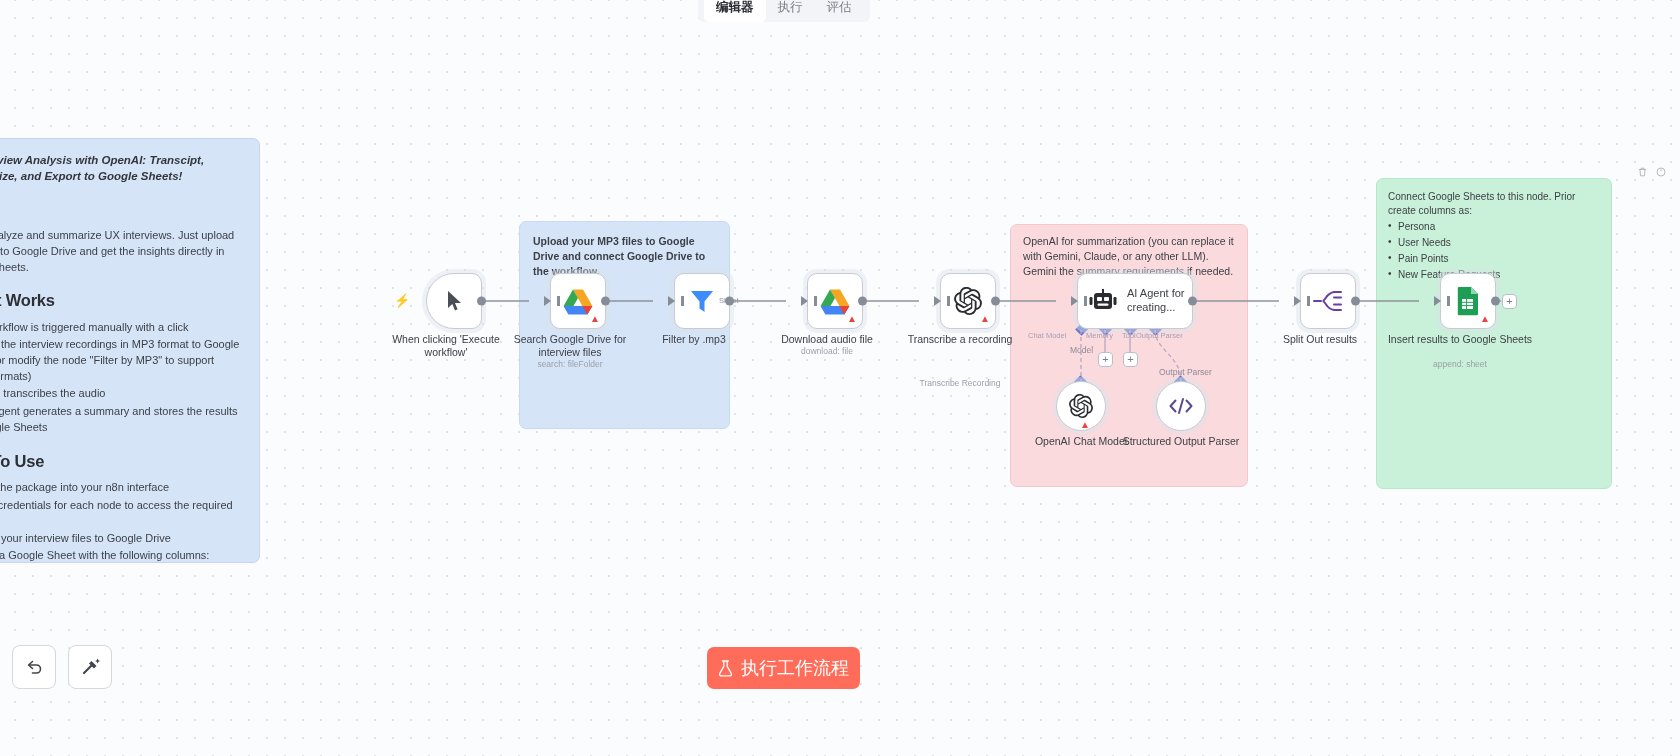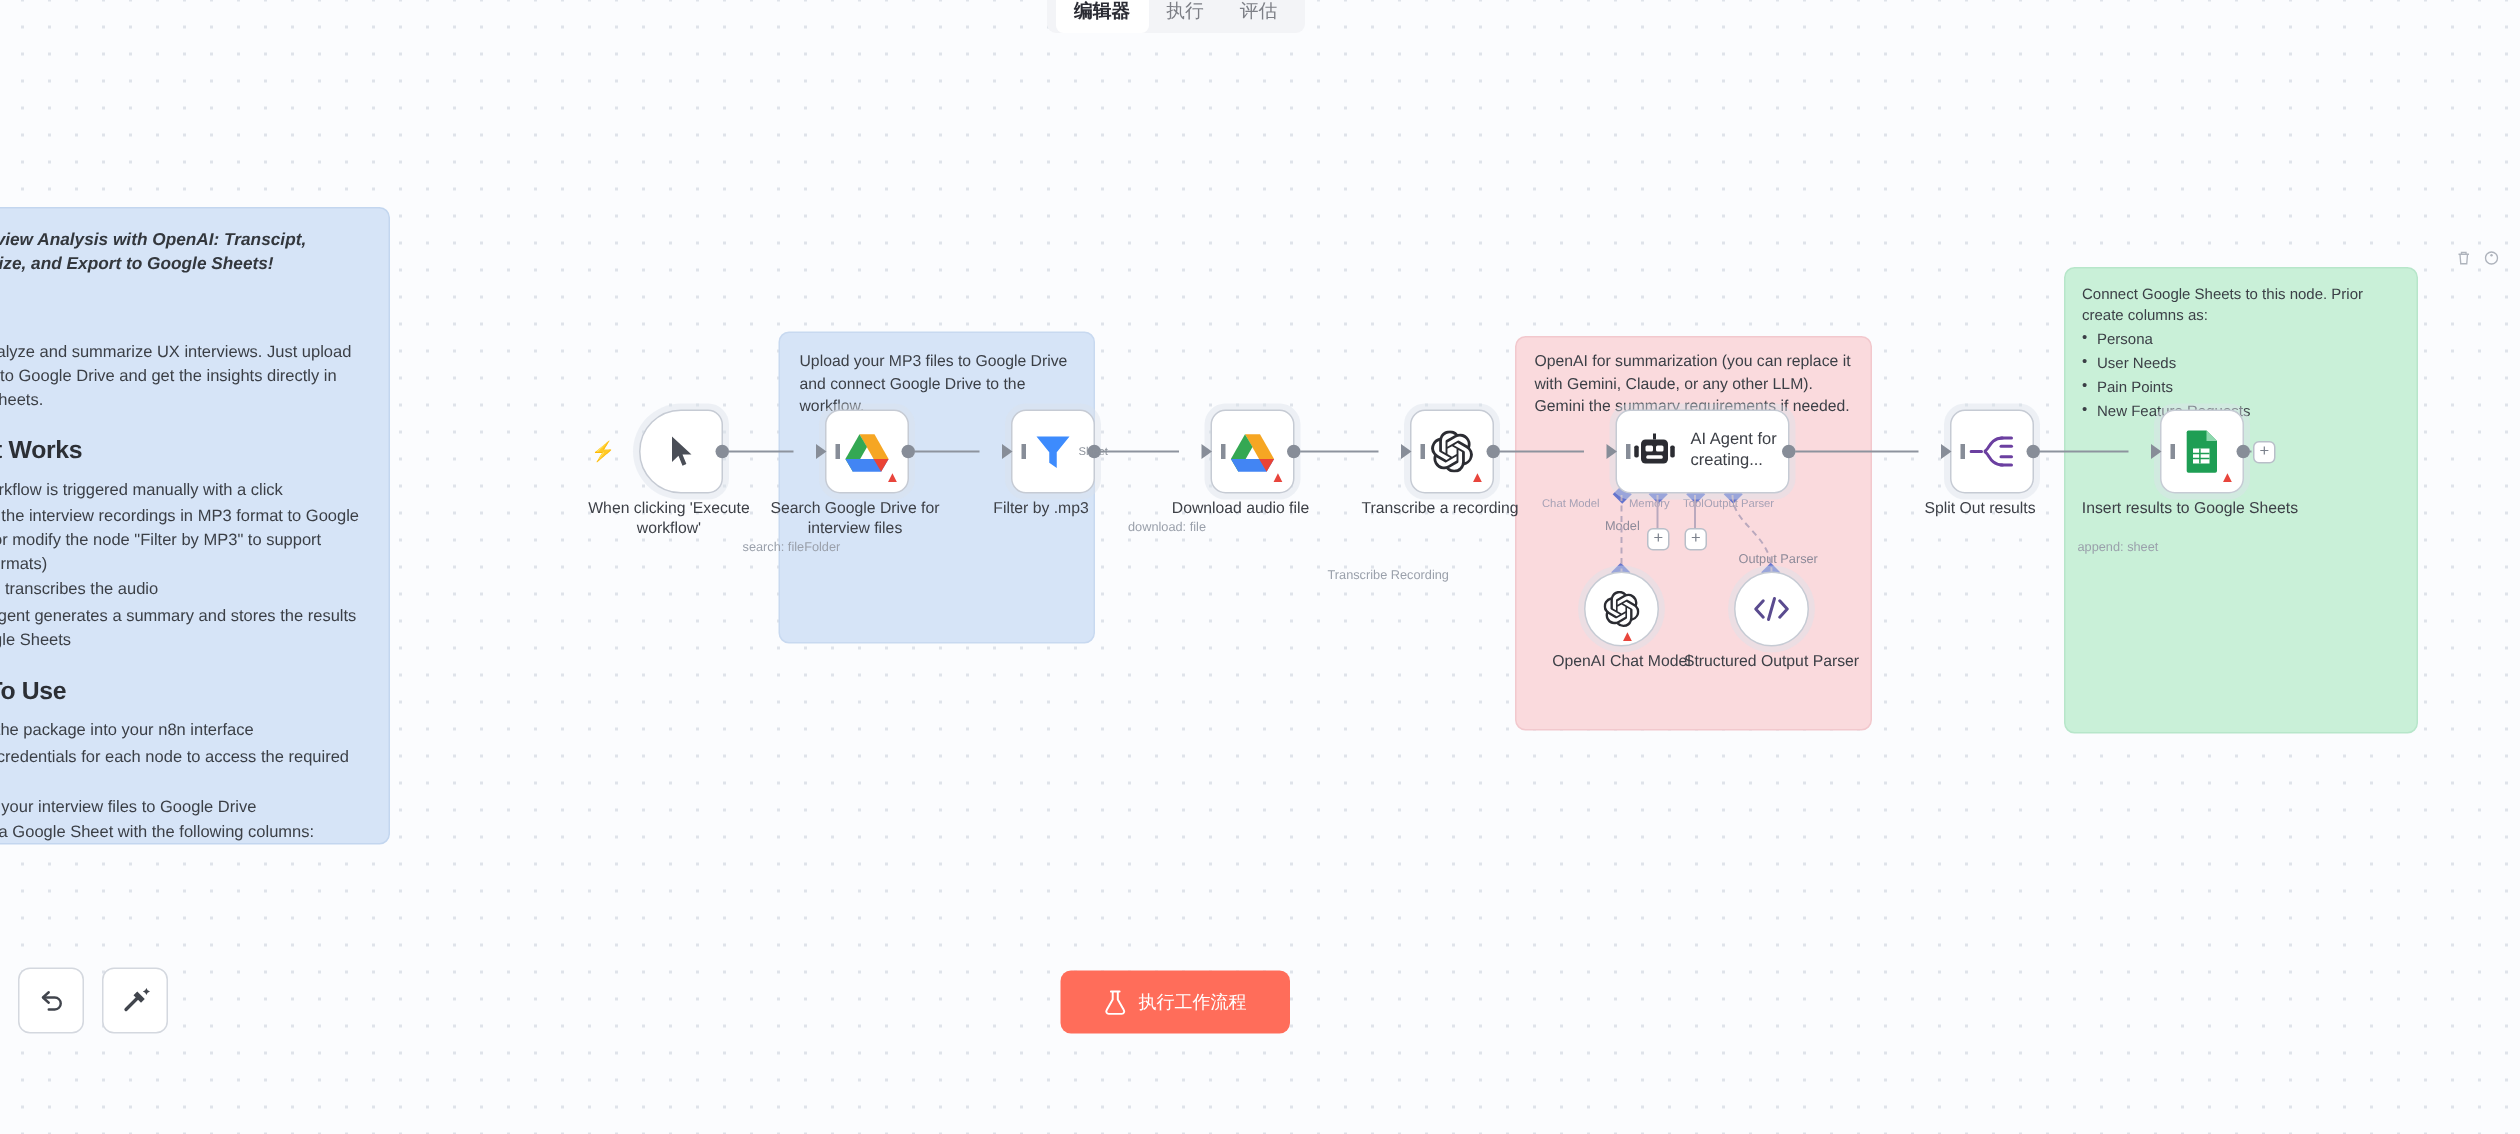--- a/index.html
+++ b/index.html
@@ -59,20 +59,21 @@
     padding: 14px 18px;
   }
   .sticky.blue-small {
     left: 519px; top: 221px;
     width: 211px; height: 208px;
     background: #d6e4f7;
     border: 1px solid #c8d9f0;
     color: #3b3f46;
     font-size: 10.5px;
     padding: 12px 13px;
+    font-weight: bold;
   }
   .sticky.pink {
     left: 1010px; top: 224px;
     width: 238px; height: 263px;
     background: #fadadd;
     border: 1px solid #f2c8cd;
     color: #3b3f46;
     font-size: 10.5px;
     padding: 9px 12px;
   }
@@ -127,20 +128,21 @@
     text-align: center;
     font-size: 10.5px;
     color: #3d4047;
     line-height: 1.25;
   }
   .nsub {
     position: absolute;
     top: 60px; left: 50%;
     transform: translateX(-50%);
     width: 150px;
+    text-align: center;
     font-size: 8.5px;
     color: #9aa0ab;
   }
   .warn {
     position: absolute; right: 4px; bottom: 3px;
     width: 11px; height: 11px;
     font-size: 10px; color: #e8453c;
     line-height: 1;
   }
   .port-in, .port-out {
@@ -228,21 +230,21 @@
   
   #execbtn {
     position: absolute;
     left: 707px; top: 647px;
     width: 153px; height: 42px;
     background: #ff6d5a;
     border-radius: 7px;
     display: flex; align-items: center; justify-content: center;
     gap: 8px;
     color: #ffffff;
-    font-size: 12px;
+    font-size: 18px;
     z-index: 30;
   }
 
   
   .mini-icons {
     position: absolute;
     top: 167px; right: 14px;
     display: flex; gap: 9px;
     z-index: 20;
     color: #aeb3bc;

